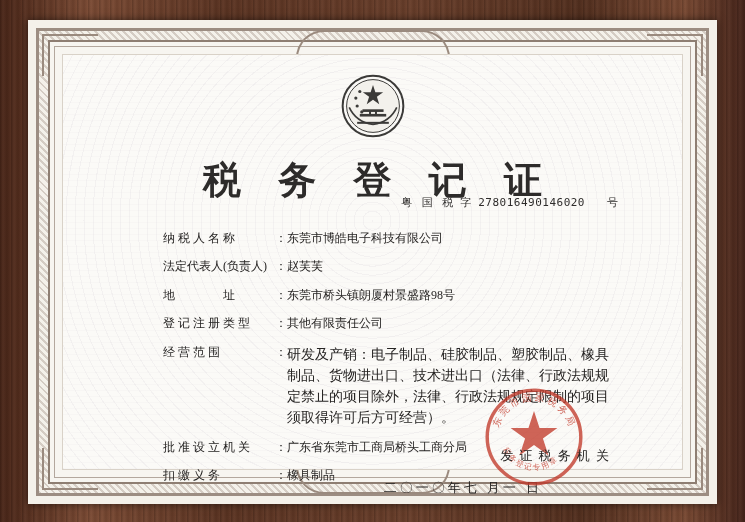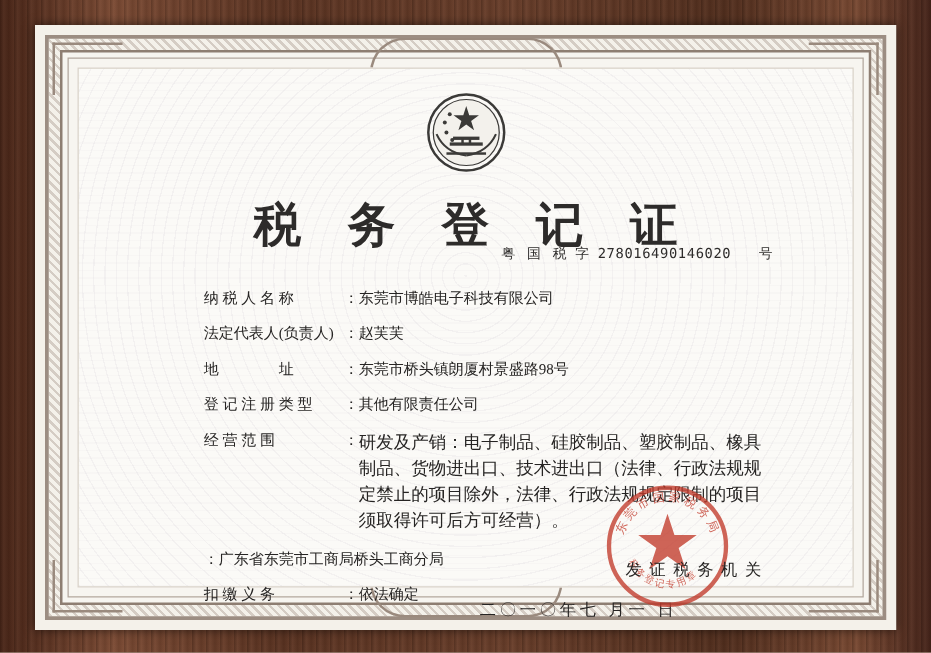--- a/index.html
+++ b/index.html
@@ -284,27 +284,28 @@
           <span class="label">登 记 注 册 类 型</span>
           <span class="colon">：</span>
           <span class="value">其他有限责任公司</span>
         </div>
         <div class="row scope">
           <span class="label">经 营 范 围</span>
           <span class="colon">：</span>
           <span class="value">研发及产销：电子制品、硅胶制品、塑胶制品、橡具制品、货物进出口、技术进出口（法律、行政法规规定禁止的项目除外，法律、行政法规规定限制的项目须取得许可后方可经营）。</span>
         </div>
         <div class="row">
+          <span class="label">批 准 设 立 机 关</span>
           <span class="colon">：</span>
           <span class="value">广东省东莞市工商局桥头工商分局</span>
         </div>
         <div class="row">
           <span class="label">扣 缴 义 务</span>
           <span class="colon">：</span>
-          <span class="value">依法确定</span>
+          <span class="value">橡具制品</span>
         </div>
       </div>
 
       <svg id="stamp" viewBox="0 0 120 120">
         <defs>
           <path id="arcTop" d="M 18,60 A 42,42 0 0 1 102,60"></path>
           <path id="arcBottom" d="M 22,60 A 38,38 0 0 0 98,60"></path>
         </defs>
         <circle cx="60" cy="60" r="54" fill="none" stroke="#c23a2b" stroke-width="4"></circle>
         <path d="M60 30 l6.4 19.6 20.6 0 -16.7 12.1 6.4 19.6 -16.7 -12.1 -16.7 12.1 6.4 -19.6 -16.7 -12.1 20.6 0 z" fill="#c23a2b"></path>

